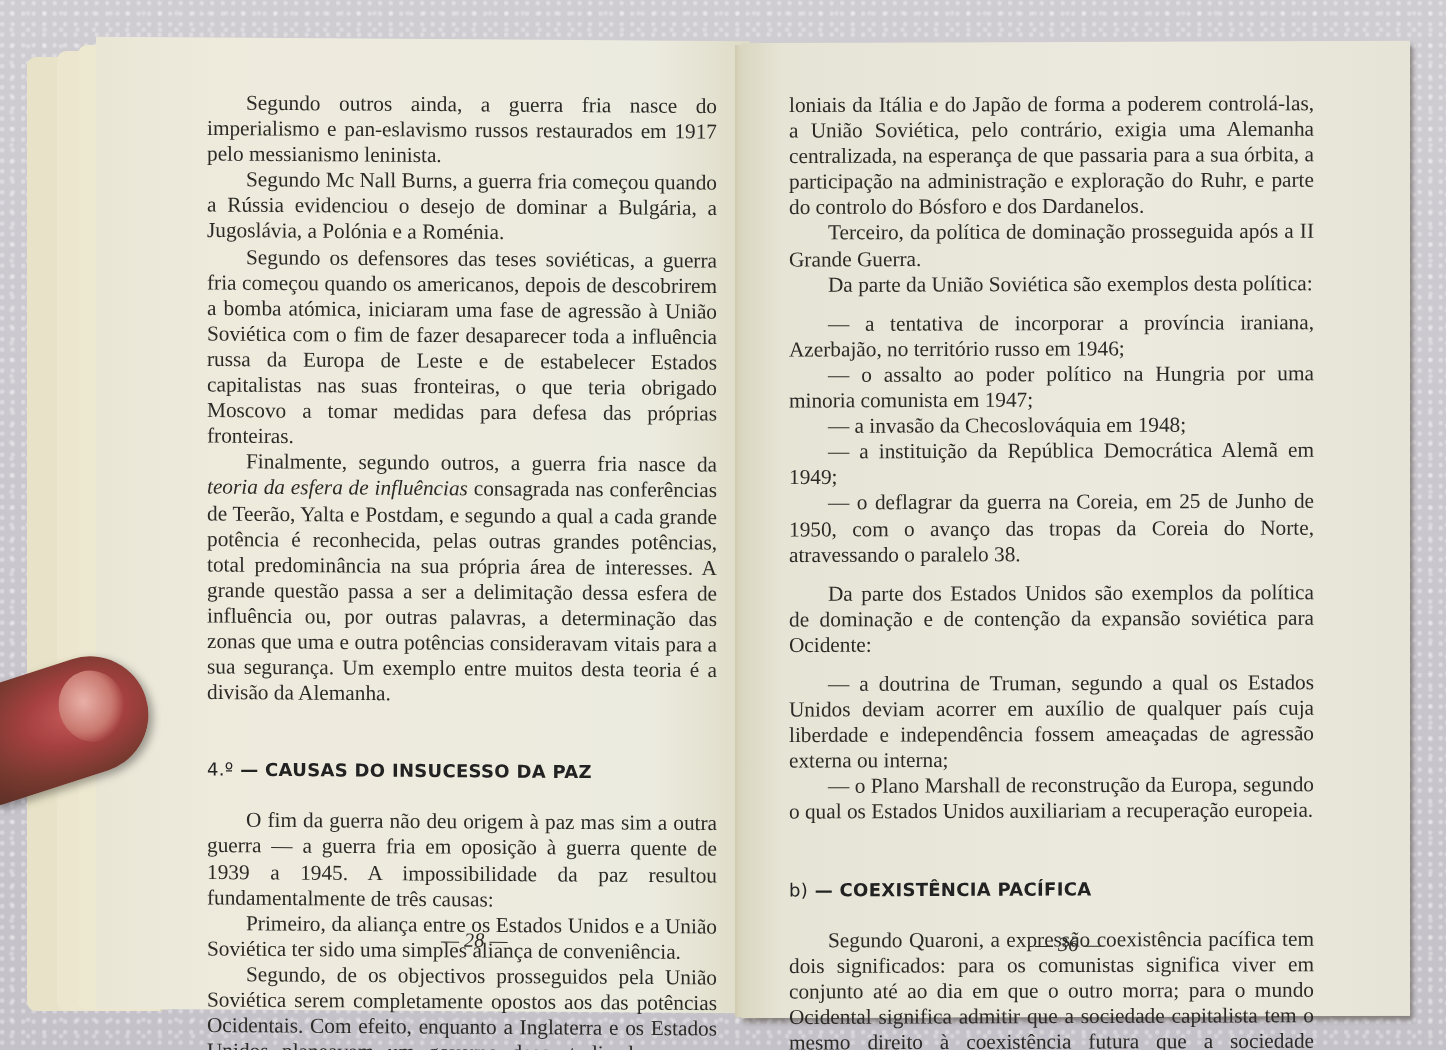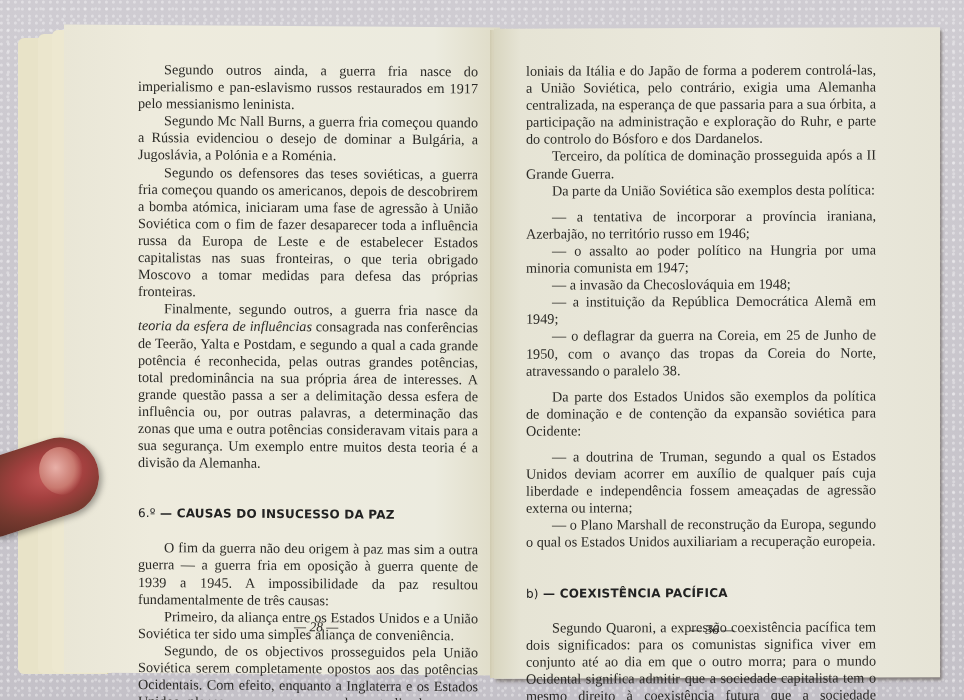--- a/index.html
+++ b/index.html
@@ -70,21 +70,21 @@
 
   <div class="page left">
     <div class="text">
       <p class="ind">Segundo outros ainda, a guerra fria nasce do imperialismo e pan-eslavismo russos restaurados em 1917 pelo messianismo leninista.</p>
       <p class="ind">Segundo Mc Nall Burns, a guerra fria começou quando a Rússia evidenciou o desejo de dominar a Bulgária, a Jugoslávia, a Polónia e a Roménia.</p>
       <p class="ind">Segundo os defensores das teses soviéticas, a guerra fria começou quando os americanos, depois de descobrirem a bomba atómica, iniciaram uma fase de agressão à União Soviética com o fim de fazer desaparecer toda a influência russa da Europa de Leste e de estabelecer Estados capitalistas nas suas fronteiras, o que teria obrigado Moscovo a tomar medidas para defesa das próprias fronteiras.</p>
       <p class="ind"><span>Finalmente, segundo outros, a guerra fria nasce da </span><em>teoria da esfera de influências</em><span> consagrada nas conferências de Teerão, Yalta e Postdam, e segundo a qual a cada grande potência é reconhecida, pelas outras grandes potências, total predominância na sua própria área de interesses. A grande questão passa a ser a delimitação dessa esfera de influência ou, por outras palavras, a determinação das zonas que uma e outra potências consideravam vitais para a sua segurança. Um exemplo entre muitos desta teoria é a divisão da Alemanha.</span></p>
       <div class="gap"></div>
         <div class="gap"></div>
       <h3>
-        <span class="num">6.º</span>
+        <span class="num">4.º</span>
         <span>—</span>
         <span>CAUSAS DO INSUCESSO DA PAZ</span>
       </h3>
       <div class="gap"></div>
       <p class="ind">O fim da guerra não deu origem à paz mas sim a outra guerra — a guerra fria em oposição à guerra quente de 1939 a 1945. A impossibilidade da paz resultou fundamentalmente de três causas:</p>
       <p class="ind">Primeiro, da aliança entre os Estados Unidos e a União Soviética ter sido uma simples aliança de conveniência.</p>
       <p class="ind">Segundo, de os objectivos prosseguidos pela União Soviética serem completamente opostos aos das potências Ocidentais. Com efeito, enquanto a Inglaterra e os Estados Unidos planeavam um governo descentralizado para a Alemanha, a internacionalização do Ruhr e a distribuição das possessões co-</p>
     </div>
     <div class="pnum">— 28 —</div>
   </div>

